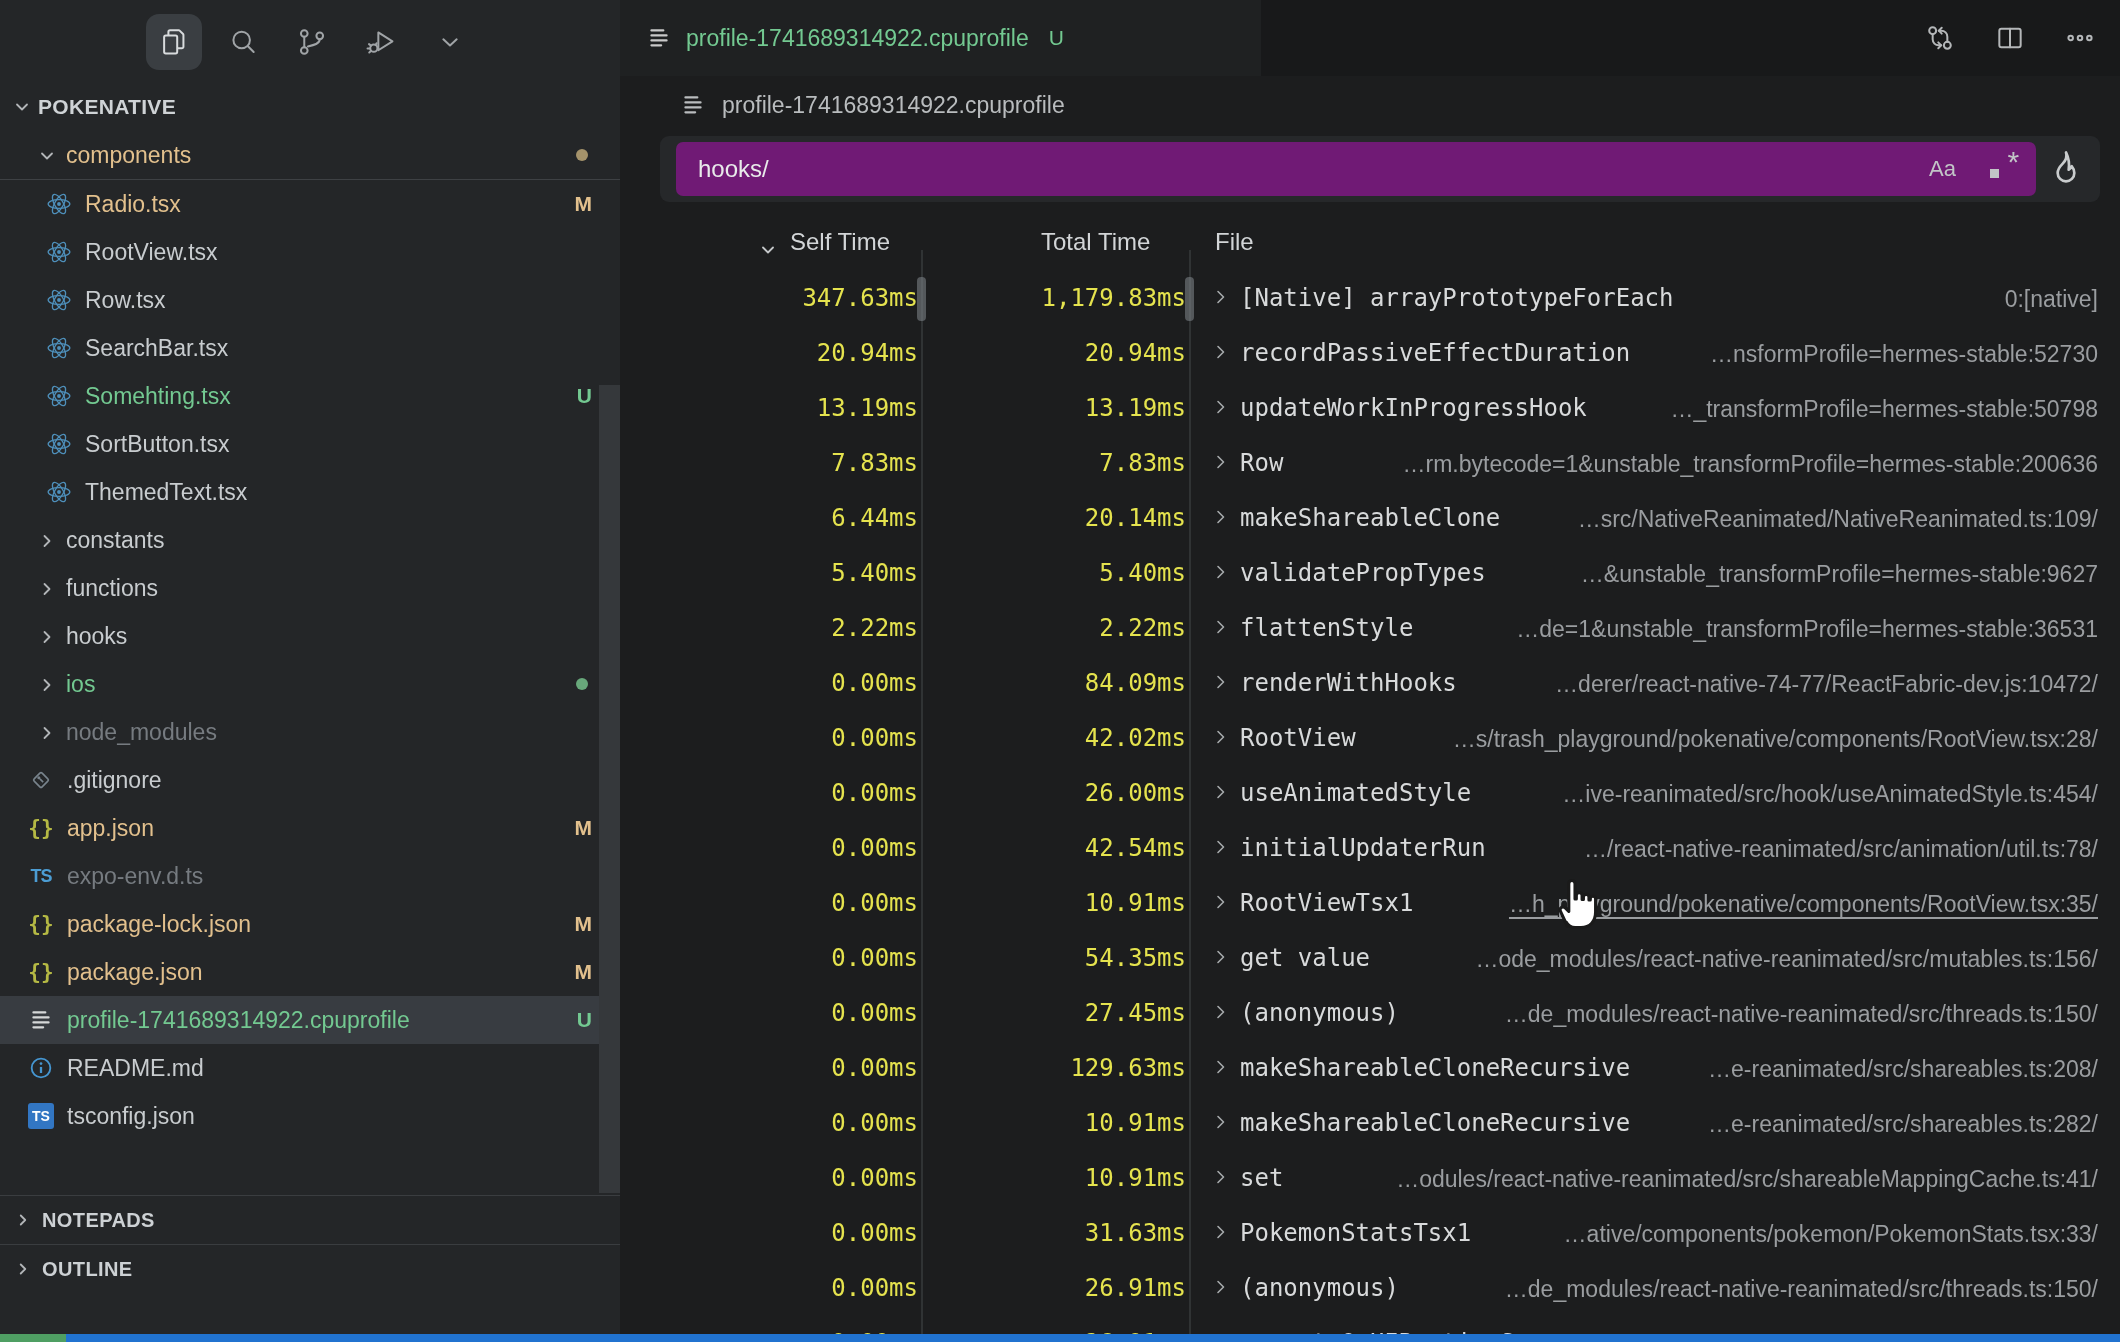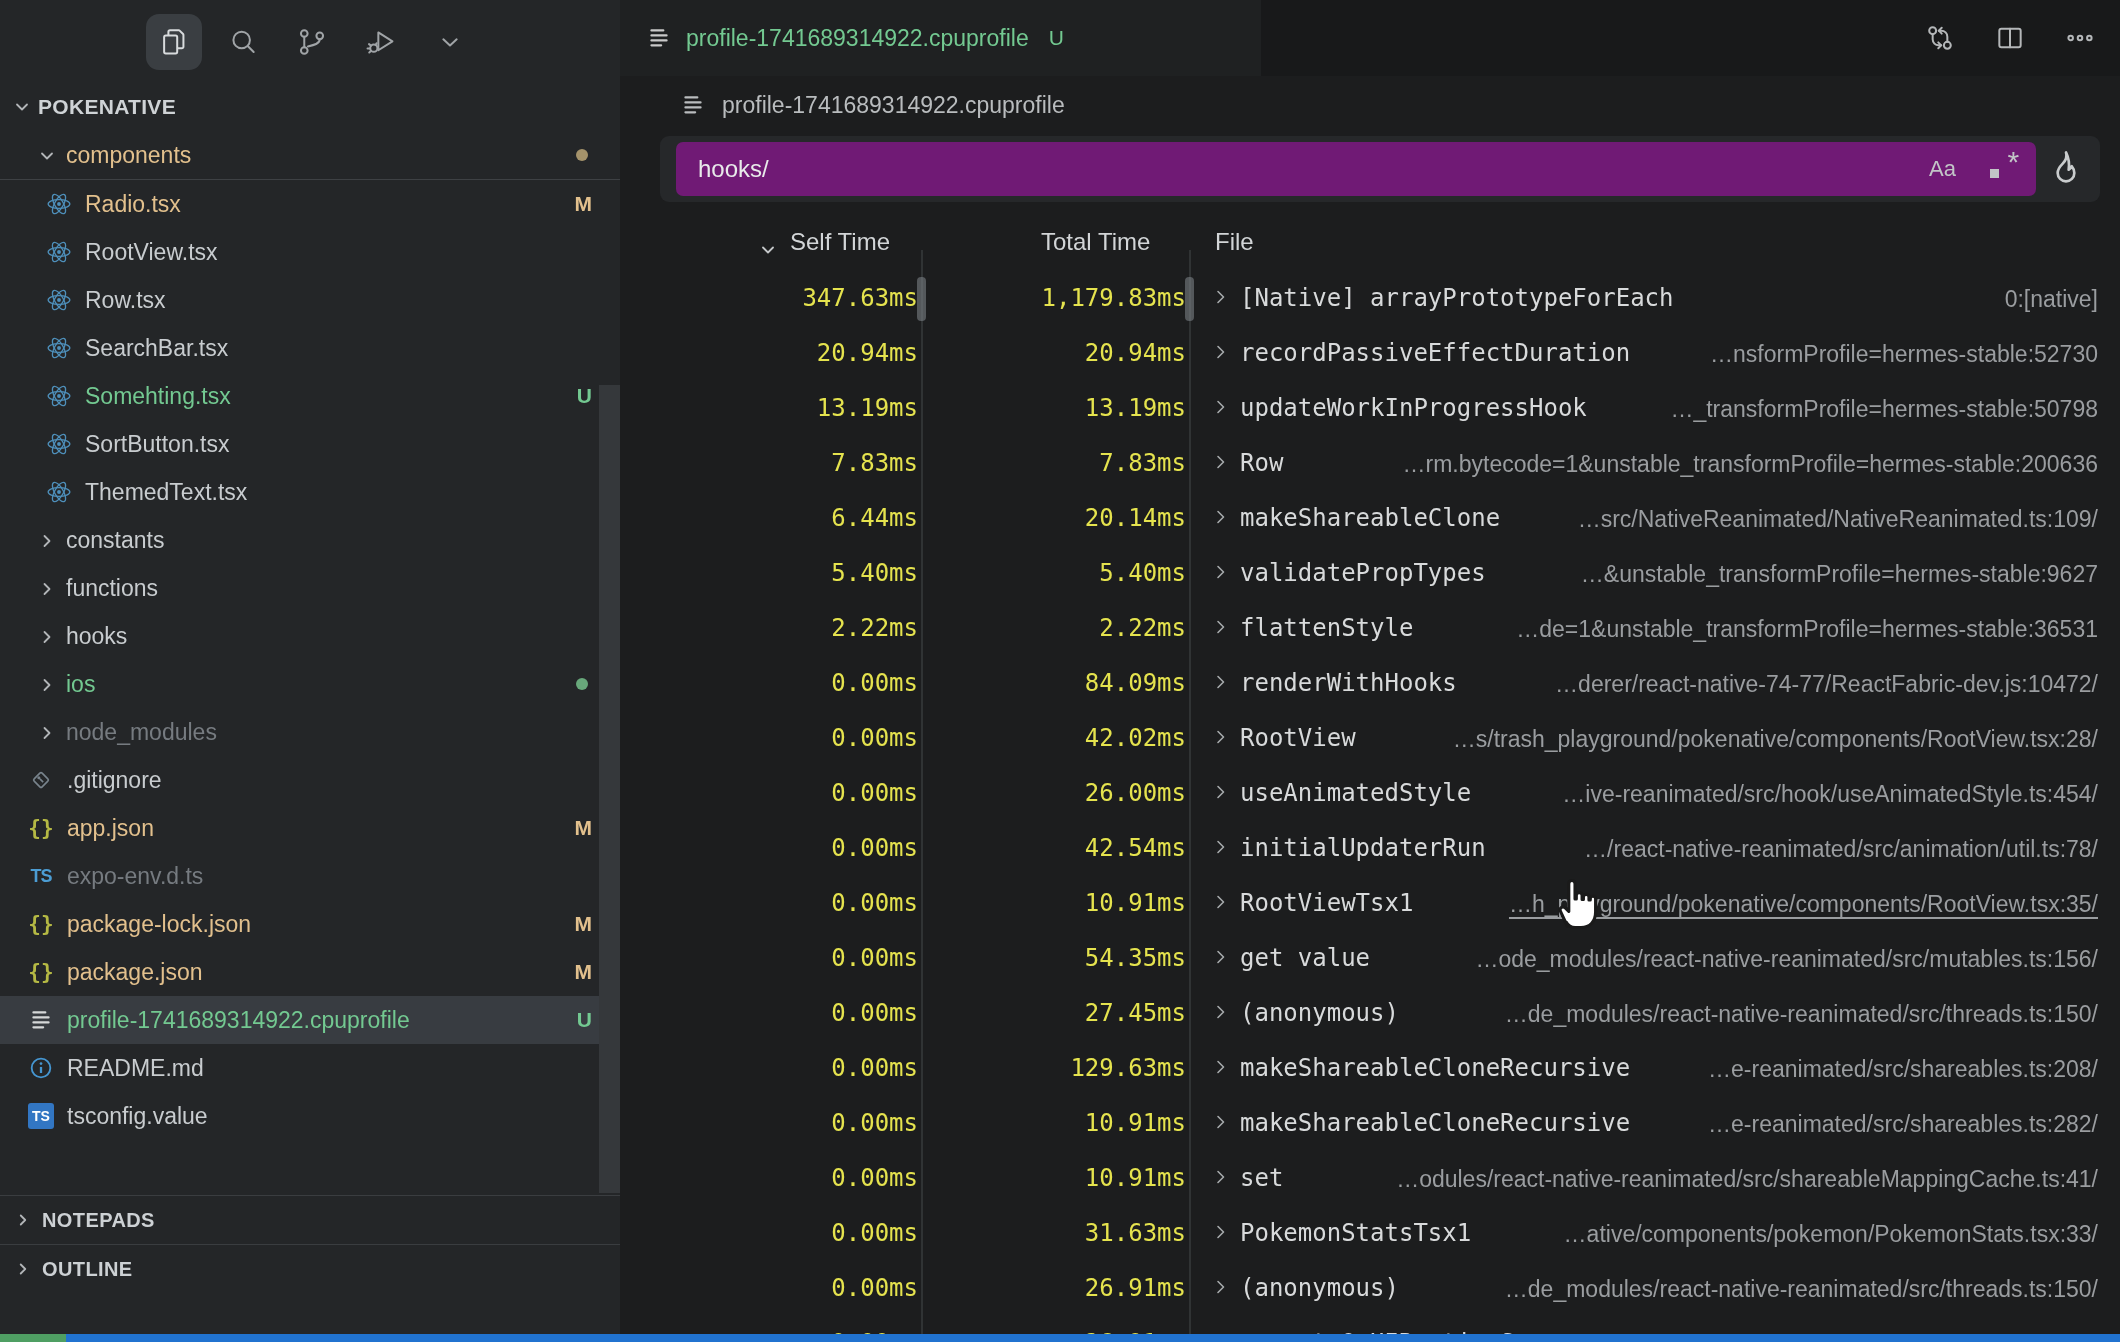--- a/index.html
+++ b/index.html
@@ -331,21 +331,21 @@
                 <line x1="12" y1="11" x2="12" y2="16.6" stroke-width="2.1"></line>
                 <circle cx="12" cy="7.9" r="1.25" fill="#4596d1" stroke="none"></circle>
               </svg>
             </span>
             <span class="st-default">README.md</span>
           </div>
           <div class="tree-row d1file">
             <span class="fico">
               <span class="ic-tsbox">TS</span>
             </span>
-            <span class="st-default">tsconfig.value</span>
+            <span class="st-default">tsconfig.json</span>
           </div>
         </div>
     </div>
 
     <div class="sidebar-scrollbar"></div>
 
     <div class="bottom-sections" id="bottom-sections">
         <div class="section-row">
           <span class="chev"><svg viewBox="0 0 20 20">
               <path d="M7.5 5l5 5-5 5"></path>

